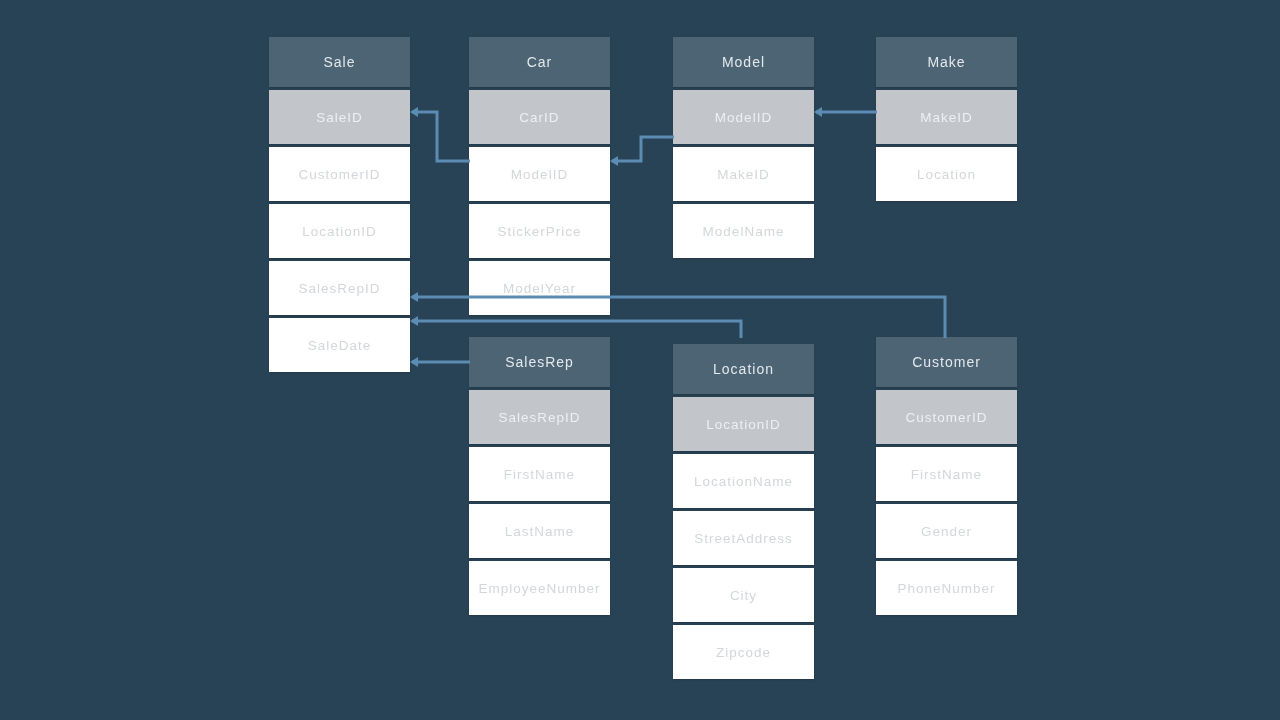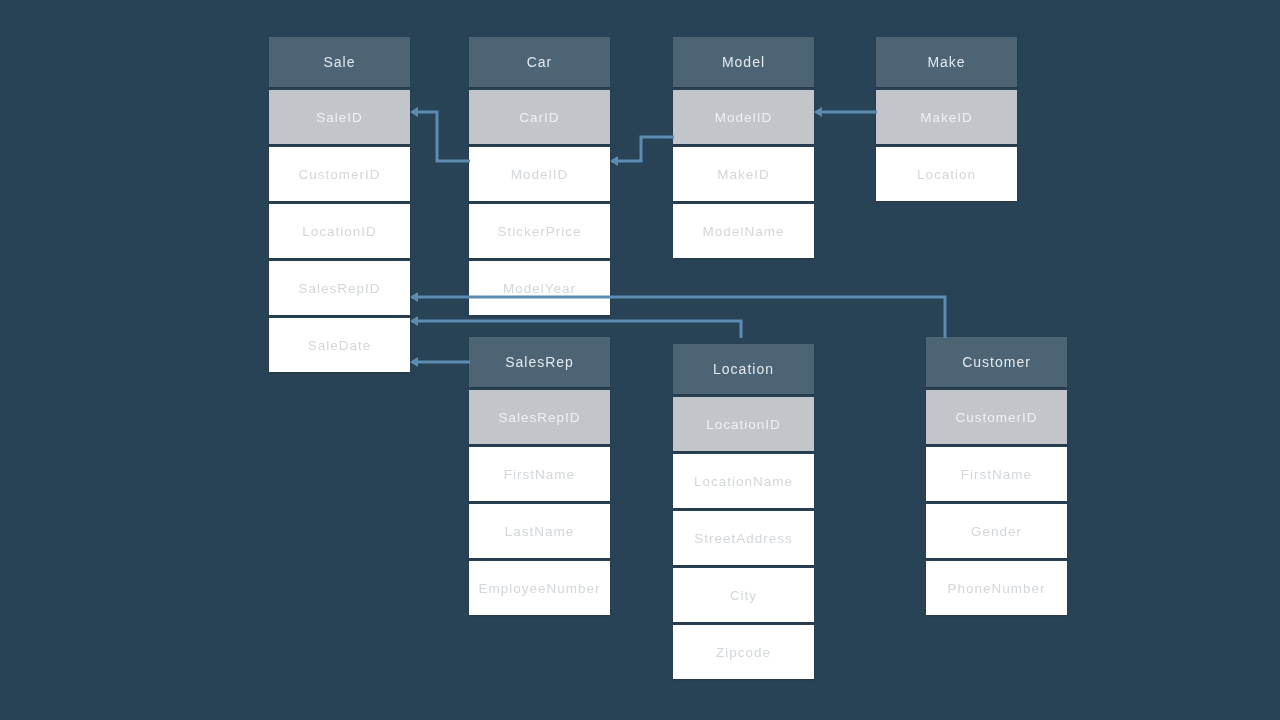--- a/index.html
+++ b/index.html
@@ -82,20 +82,20 @@
       <div class="trow">EmployeeNumber</div>
     </div>
     <div class="table" style="left: 673px; top: 344px;">
       <div class="thead">Location</div>
       <div class="trow pk">LocationID</div>
       <div class="trow">LocationName</div>
       <div class="trow">StreetAddress</div>
       <div class="trow">City</div>
       <div class="trow">Zipcode</div>
     </div>
-    <div class="table" style="left: 926px; top: 337px;">
+    <div class="table" style="left: 876px; top: 337px;">
       <div class="thead">Customer</div>
       <div class="trow pk">CustomerID</div>
       <div class="trow">FirstName</div>
       <div class="trow">Gender</div>
       <div class="trow">PhoneNumber</div>
     </div>
   </div>
 
 </body></html>

